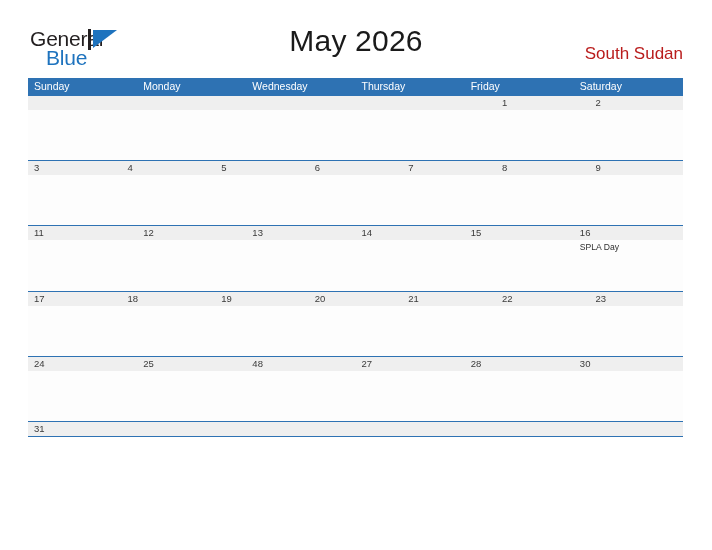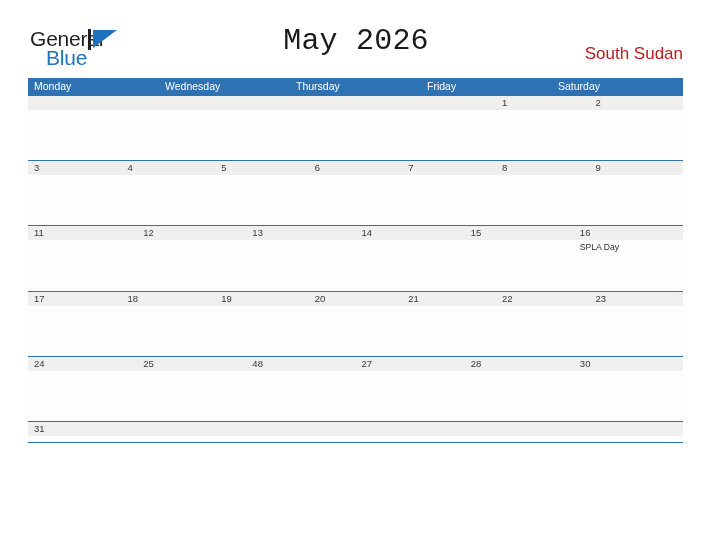--- a/index.html
+++ b/index.html
@@ -62,21 +62,20 @@
   .logo-title {
     position: absolute;
     left: 0;
     top: 22px;
     width: 712px;
     text-align: center;
     font-size: 30px;
     color: #1a1a1a;
     line-height: 38px;
     letter-spacing: 0.2px;
-    font-family: Liberation Mono, monospace;
   }
   .locale {
     position: absolute;
     right: 29px;
     top: 46px;
     font-size: 17px;
     color: #b91c1c;
     line-height: 16px;
   }
 
@@ -104,21 +103,21 @@
   }
 
   .week {
     position: relative;
     border-top: 1.5px solid #2e72b3;
     height: 65.2px;
     box-sizing: border-box;
     background: #fdfdfd;
   }
   .week.last {
-    height: 22px;
+    height: 16px;
     border-bottom: 1.5px solid #2e72b3;
   }
   .week-cells {
     display: flex;
     height: 100%;
   }
   .cell {
     flex: 1 1 0;
     position: relative;
     box-sizing: border-box;
@@ -165,20 +164,21 @@
         </svg>
       </span>
     </div>
 
     <div class="logo-title">May 2026</div>
     <div class="locale">South Sudan</div>
   </div>
 
   <div class="calendar">
     <div class="dow-row" id="dow-row">
+        <div class="dow">Sunday</div>
         <div class="dow">Monday</div>
         <div class="dow">Wednesday</div>
         <div class="dow">Thursday</div>
         <div class="dow">Friday</div>
         <div class="dow">Saturday</div>
       </div>
     <div id="weeks">
         <div class="week">
           <div class="week-cells">
             <div class="cell empty">

